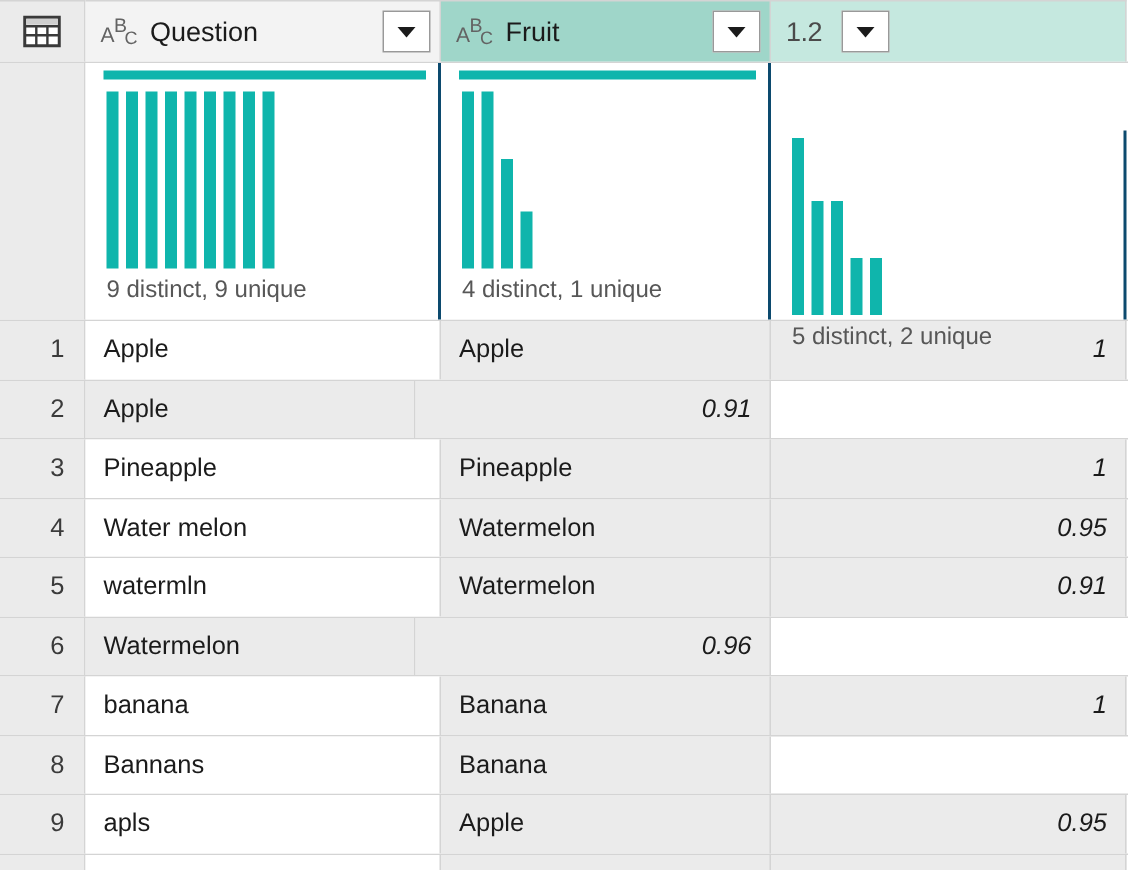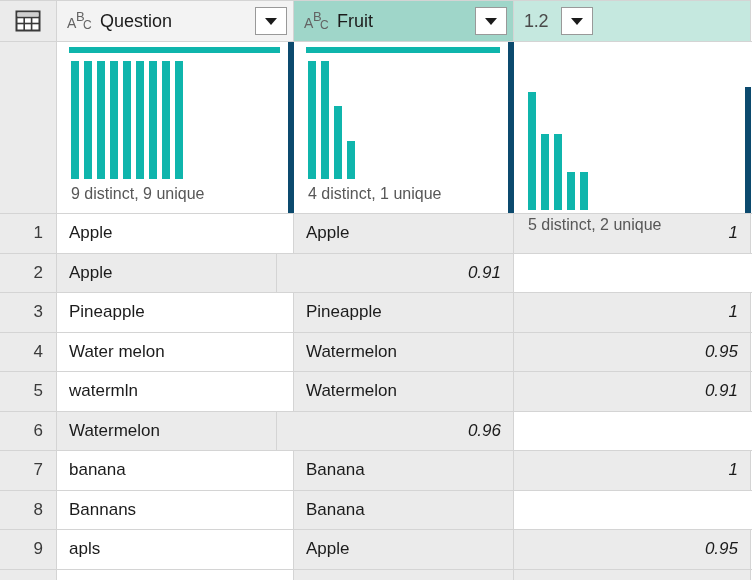--- a/index.html
+++ b/index.html
@@ -123,21 +123,21 @@
     border-bottom: 1px solid #d4d4d4;
   }
   .profile-corner {
     width: 57px; min-width:57px;
     box-sizing: border-box;
     background: #ebebeb;
     border-right: 1px solid #d4d4d4;
   }
   .profile-cell {
     box-sizing: border-box;
-    border-right: 6px solid #0c4a6e;
+    border-right: 2px solid #0c4a6e;
     background: #ffffff;
     position: relative;
     display: flex;
     flex-direction: column;
   }
   .profile-cell.p1 { width:237px; min-width:237px; }
   .profile-cell.p2 { width:220px; min-width:220px; }
   .profile-cell.p3 { width:237px; min-width:237px;margin-top:45px; }
 
   .quality-bar {

